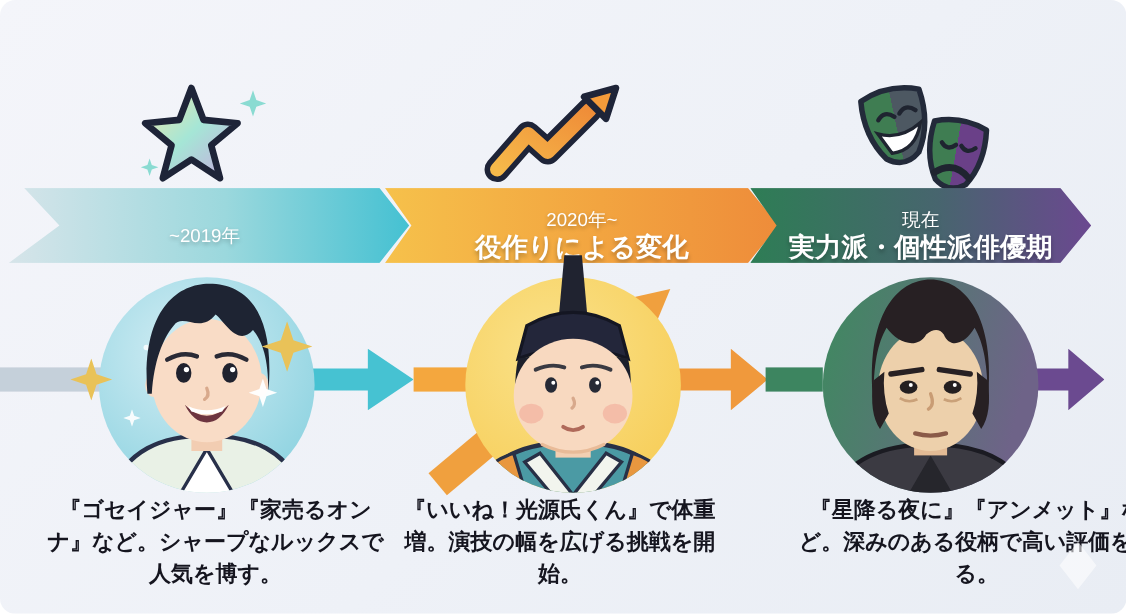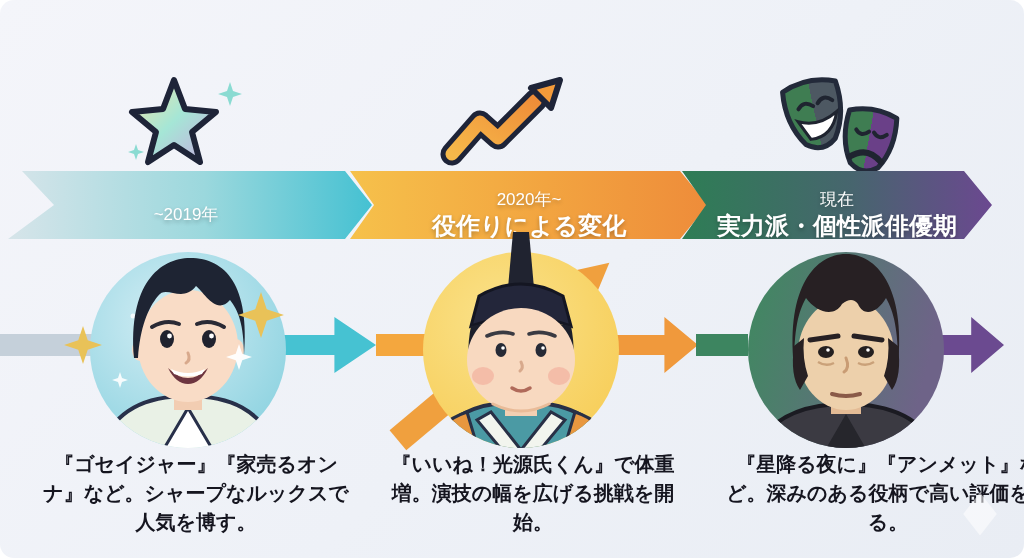--- a/index.html
+++ b/index.html
@@ -26,21 +26,21 @@
   
   .bar{position:absolute;z-index:1;}
   .arrow{position:absolute;z-index:1;height:56px;
          clip-path:polygon(0 32%,60% 32%,60% 0,100% 50%,60% 100%,60% 68%,0 68%);}
   .portrait{position:absolute;z-index:2;width:200px;height:222px;}
   .diag{position:absolute;z-index:1;}
   .sparkle{position:absolute;z-index:3;}
   .desc{position:absolute;top:450px;text-align:center;font-size:20px;font-weight:700;
         color:#15151f;line-height:1.45;z-index:2;margin-left:16px;}
   .desc-1{left:20px;width:320px;}
-  .desc-2{left:359px;width:316px;}
+  .desc-2{left:335px;width:316px;}
   .desc-3{left:706px;width:332px;}
 </style>
 </head>
 <body>
 
 <div class="canvas">
 
 
   <svg class="icon" style="left:112px;top:74px" width="140" height="94" viewBox="0 0 140 94">
     <defs>

